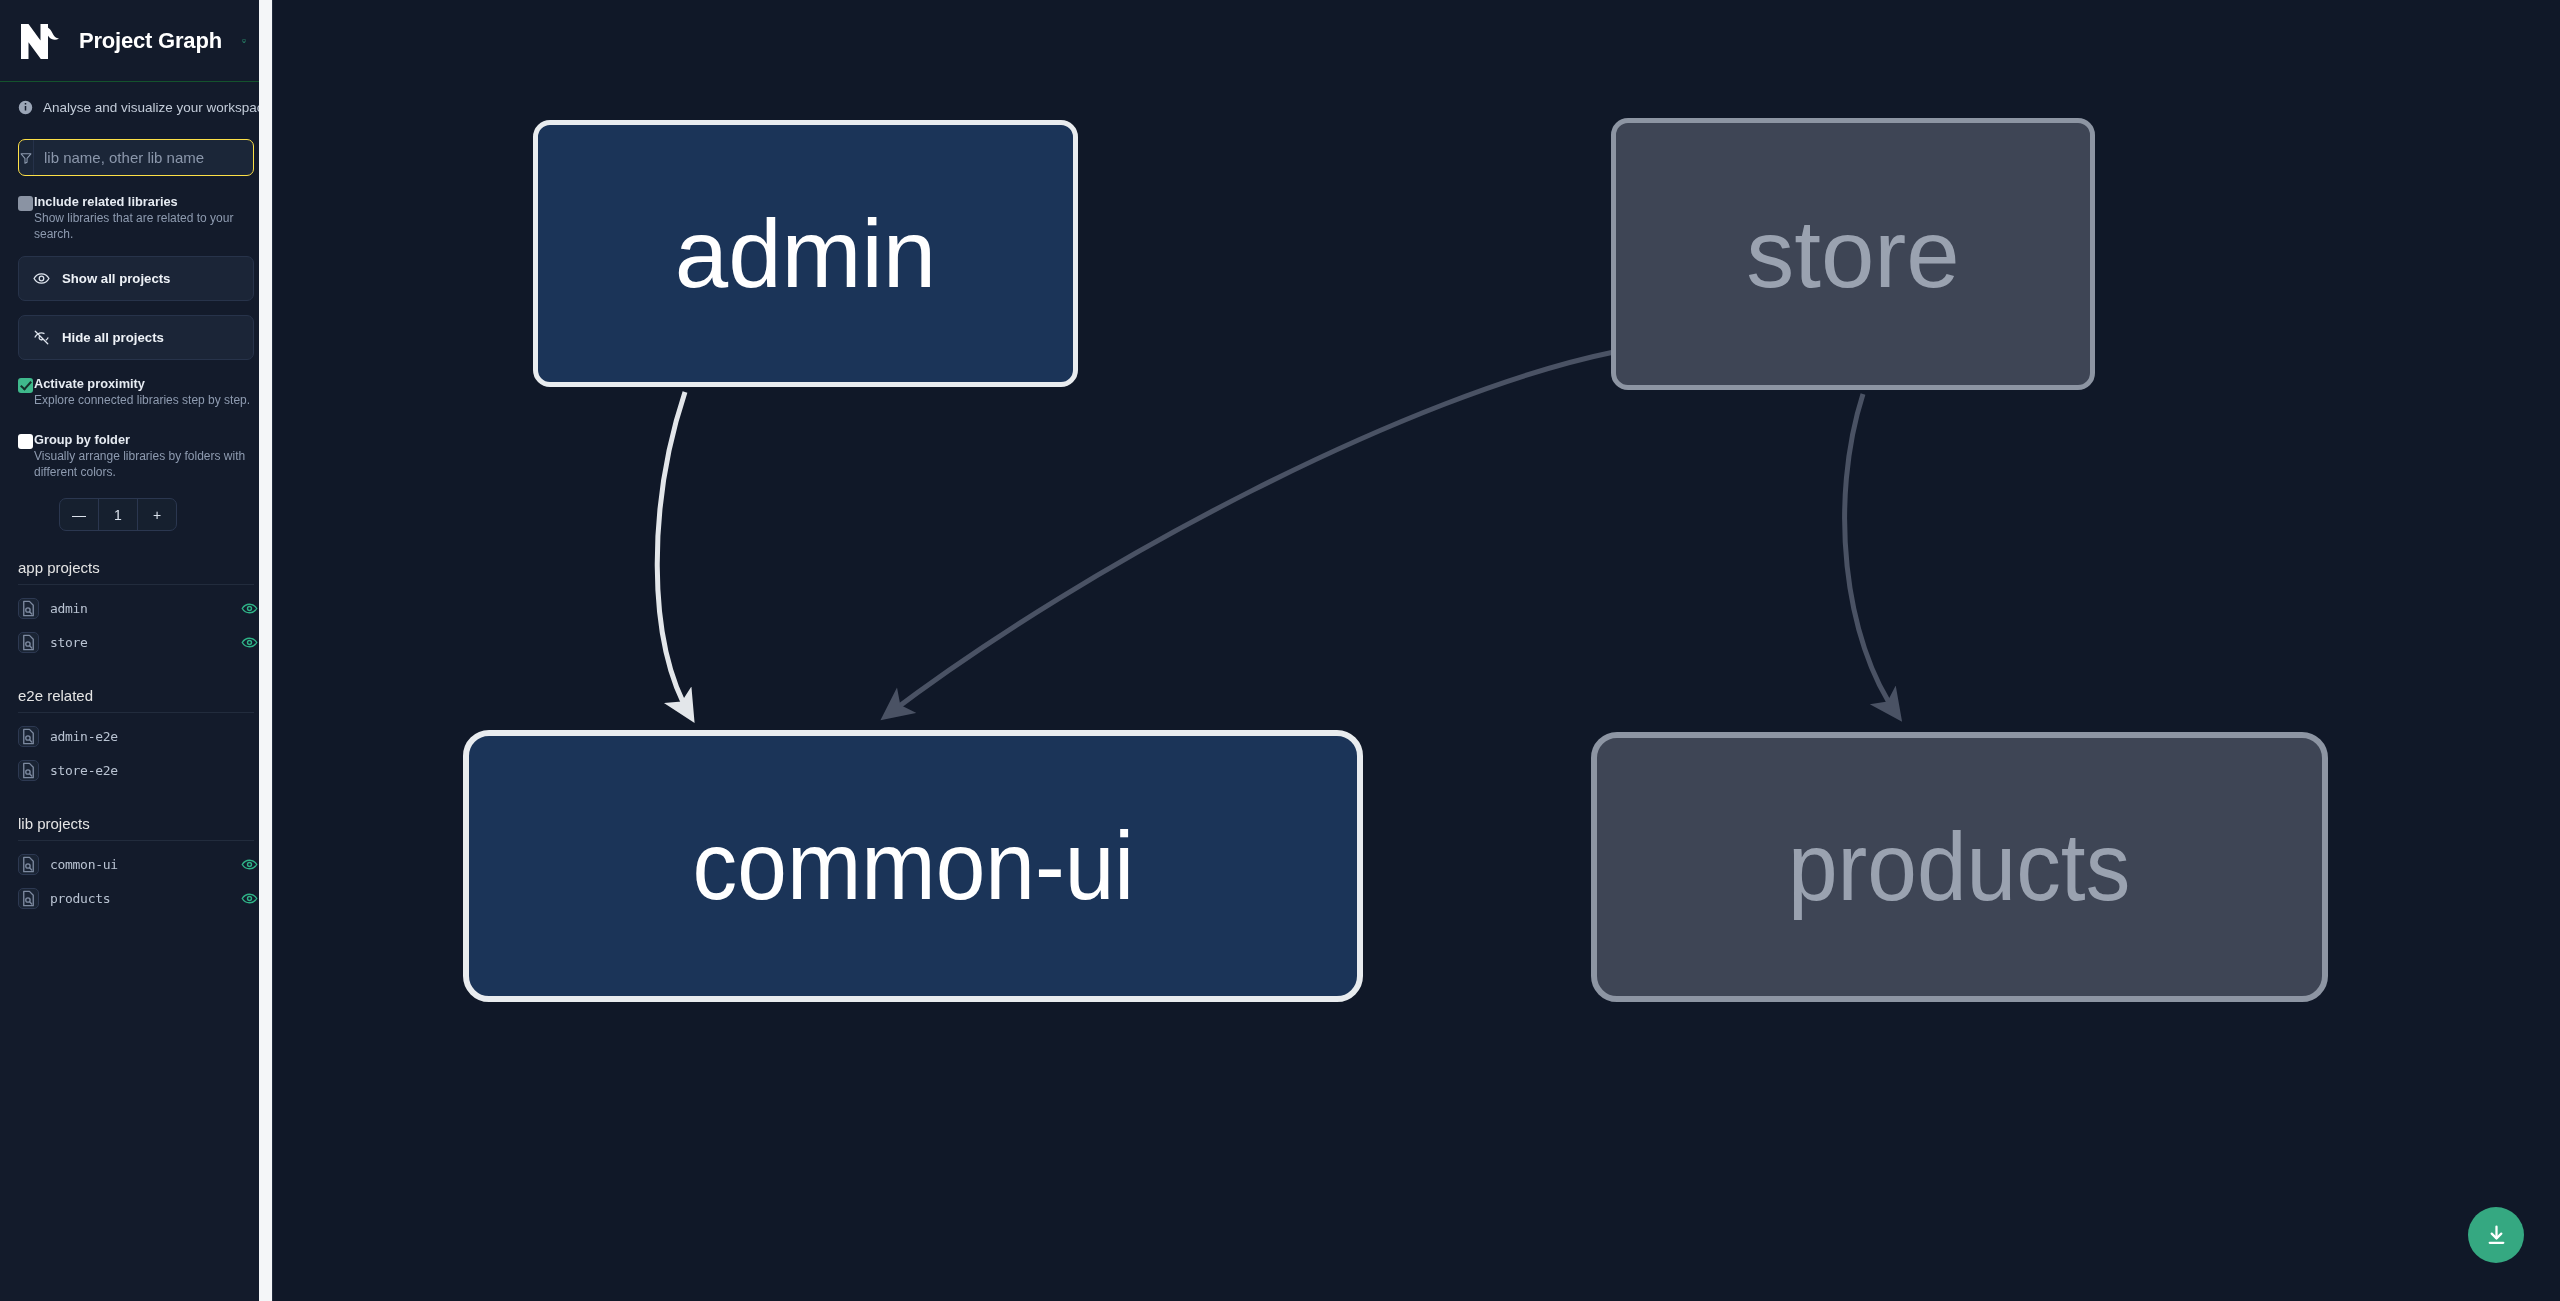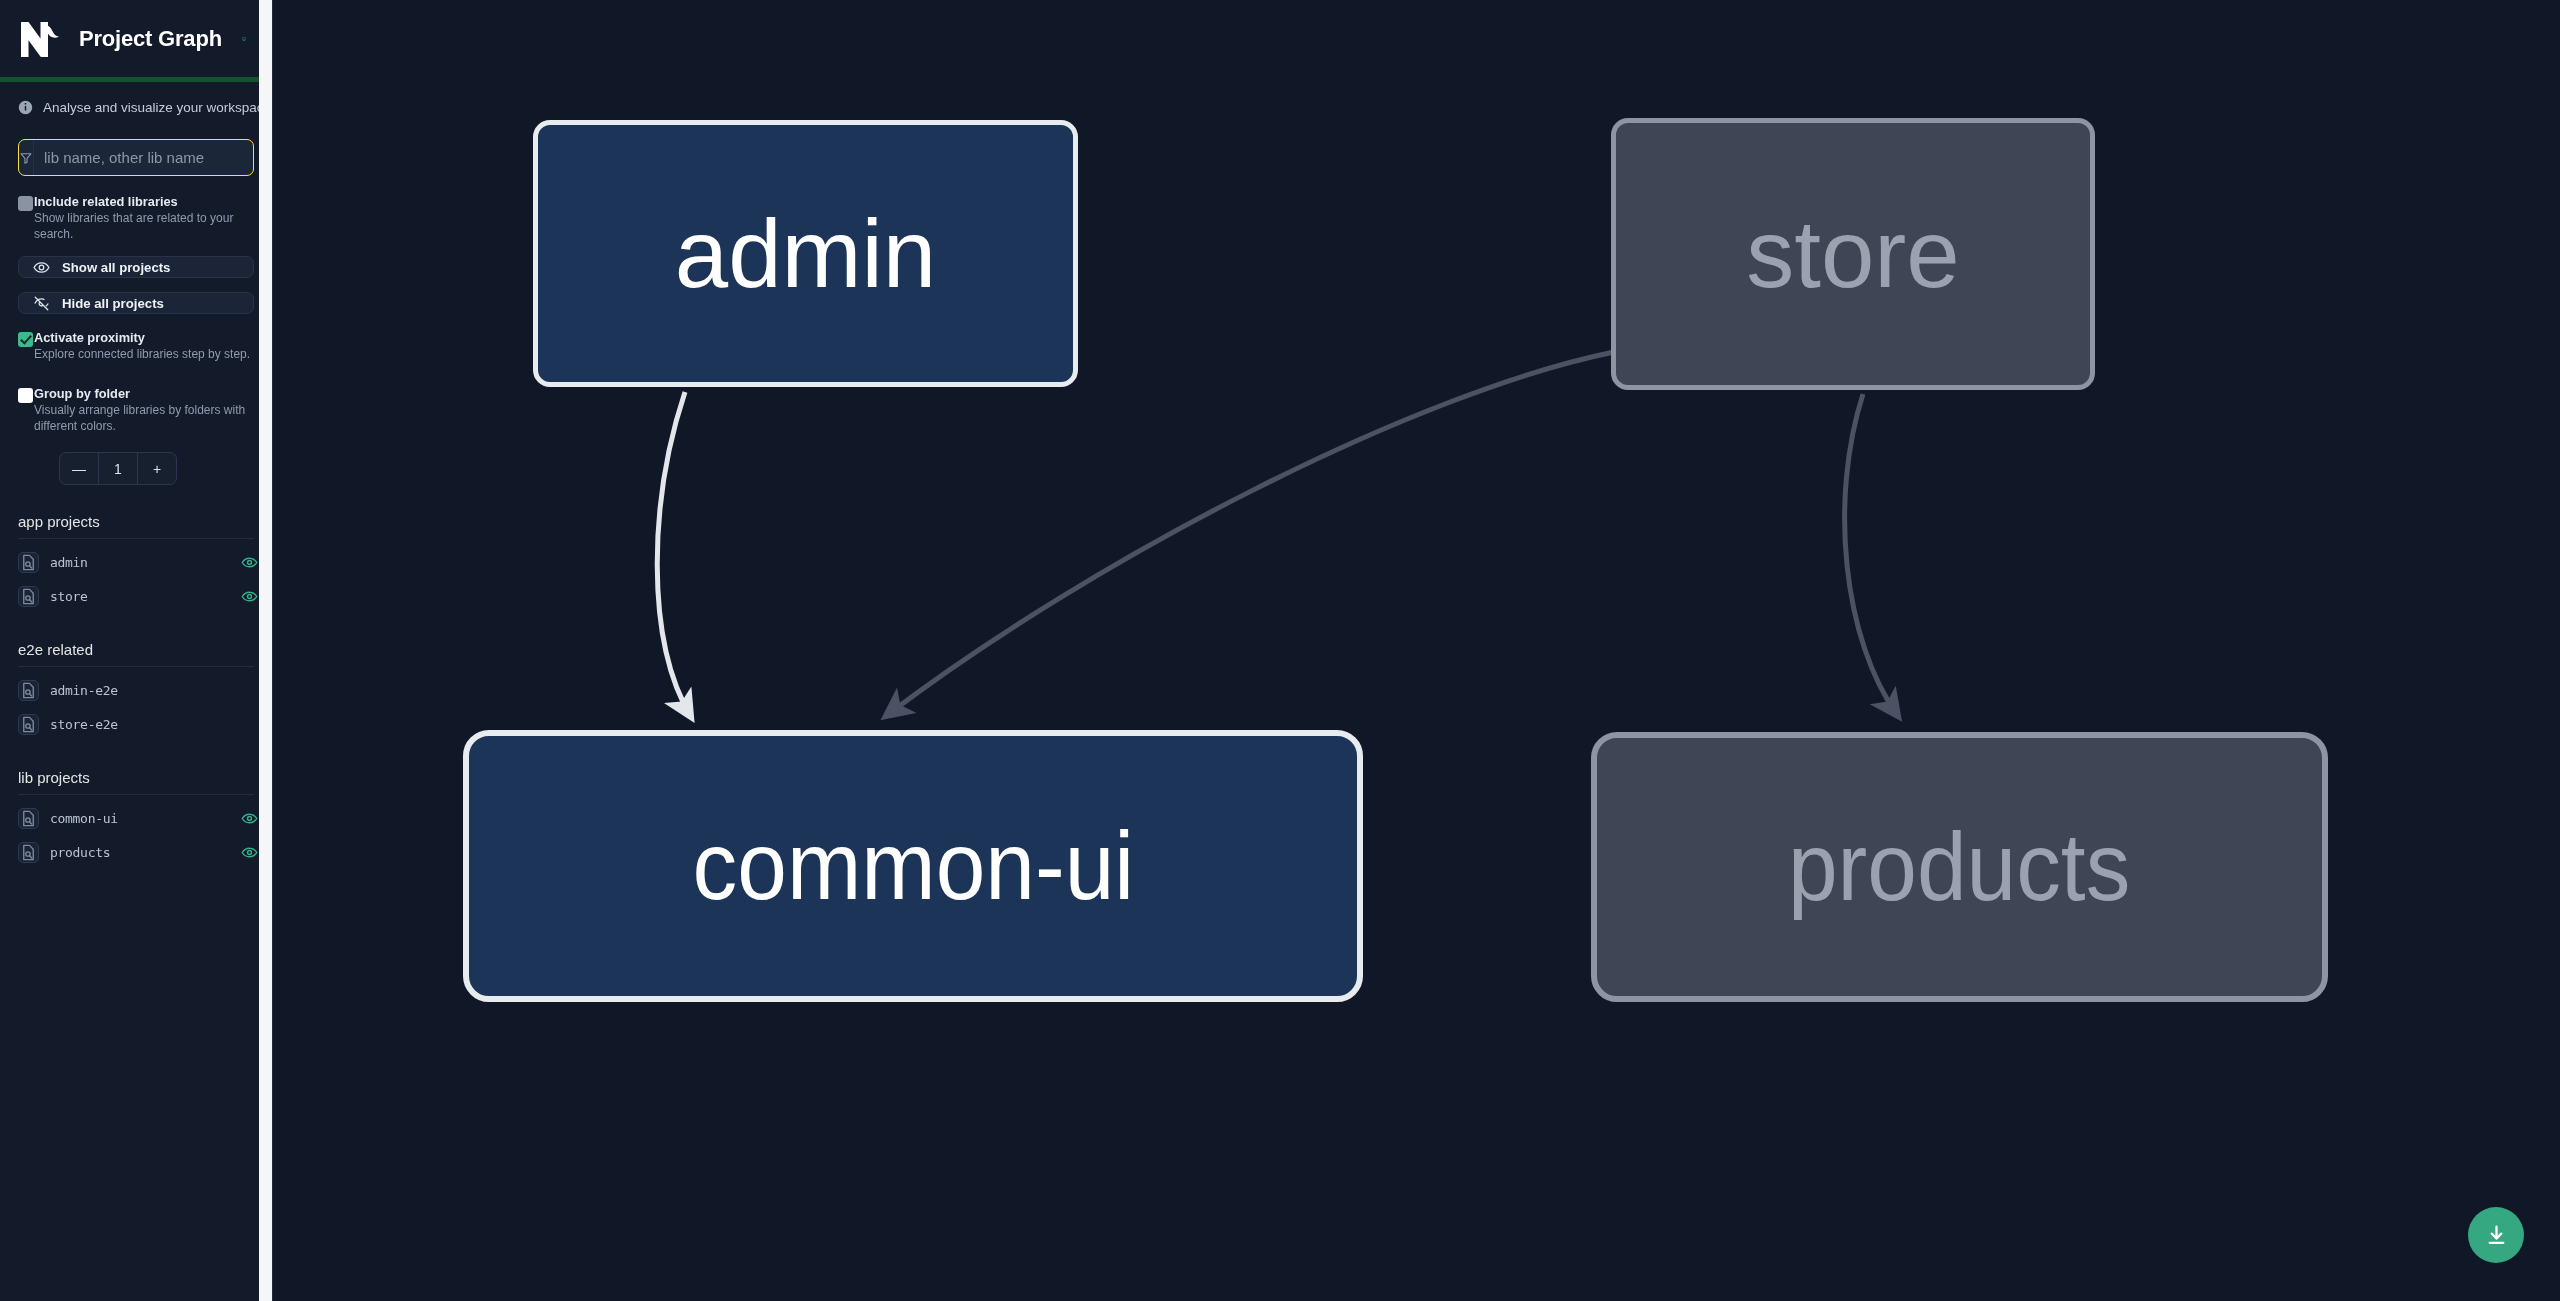--- a/index.html
+++ b/index.html
@@ -17,21 +17,21 @@
     width: 273px; height: 1301px;
     background: #131b2b;
     border-right: 1px solid #232c3e;
     flex: 0 0 273px;
     overflow: hidden;
   }
   .sb-header {
     height: 82px;
     display: flex; align-items: center;
     padding: 0 26px 0 18px;
-    border-bottom: 5px solid #14532d;
+    border-bottom: 1px solid #14532d;
     gap: 14px;
   }
   .nx-logo { width: 47px; height: 42px; flex: 0 0 47px; }
   .app-title {
     color: #ffffff; font-size: 22px; font-weight: 700;
     letter-spacing: -0.2px; white-space: nowrap;
   }
   .monitor-icon { margin-left: 6px; width: 22px; height: 22px; color:#35b98a; }
 
   .sb-tagline {
@@ -87,21 +87,21 @@
   .opt-txt { min-width: 0; }
   .opt-title {
     color: #e6ebf2; font-size: 12.8px; font-weight: 700; line-height: 17px;
   }
   .opt-desc {
     color: #8e9bb0; font-size: 12px; line-height: 16px; margin-top: 0;
   }
 
   .btn-full {
     margin: 14px 18px 0 18px;
-    height: 22px;
+    height: 45px;
     background: #1b2537;
     border: 1px solid #27334a;
     border-radius: 7px;
     display: flex; align-items: center; gap: 12px;
     padding-left: 14px;
     color: #eef2f7; font-size: 13.2px; font-weight: 700;
     cursor: pointer;
   }
   .btn-full svg { width: 17px; height: 17px; color: #dfe5ee; flex:0 0 17px;}
 

